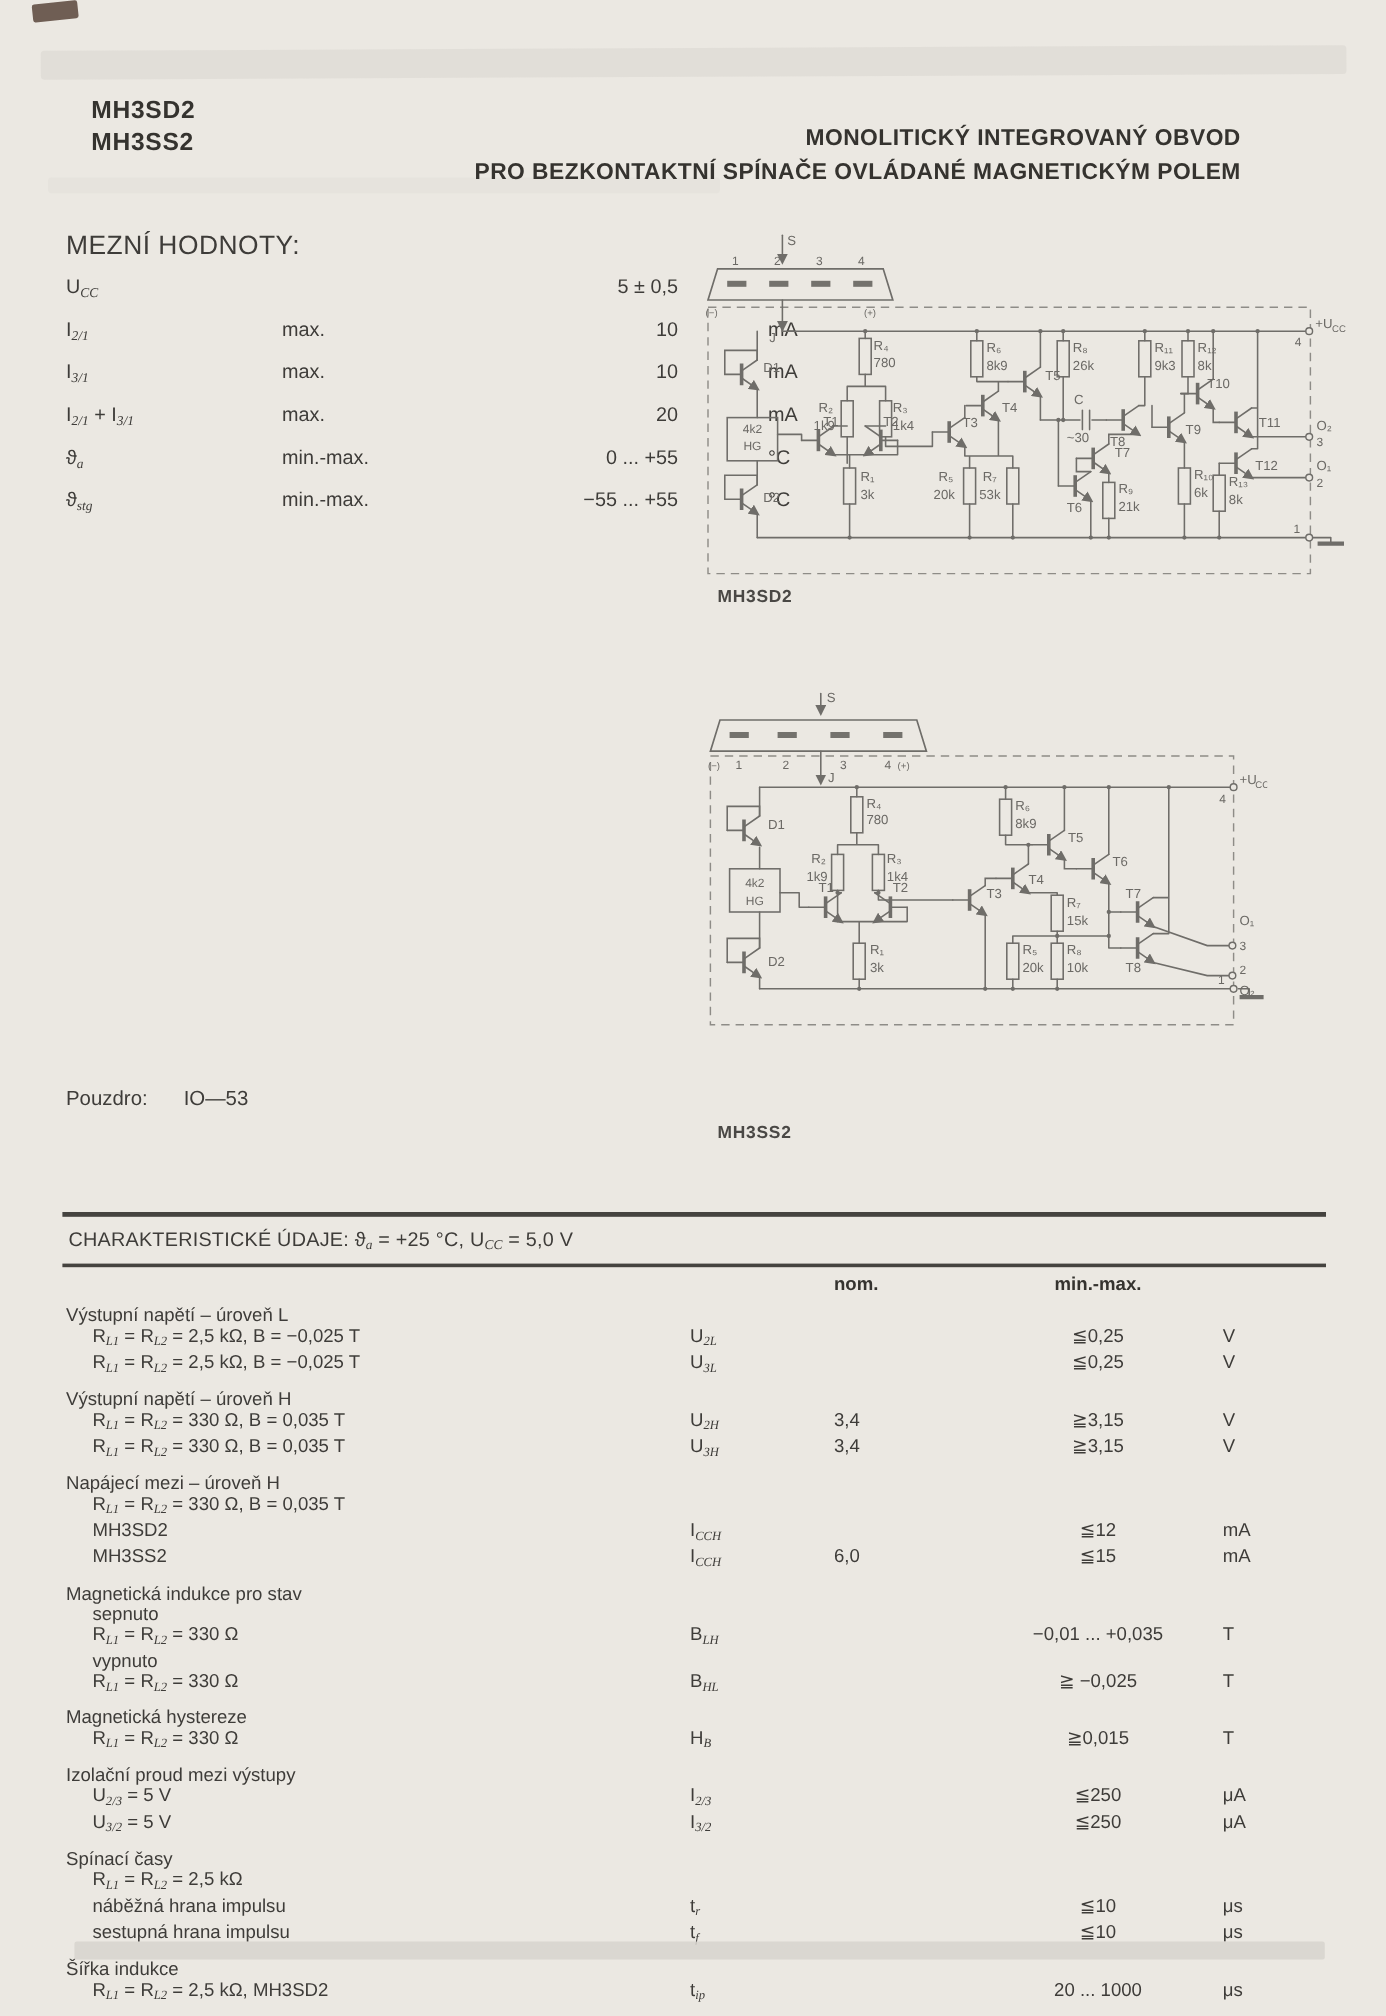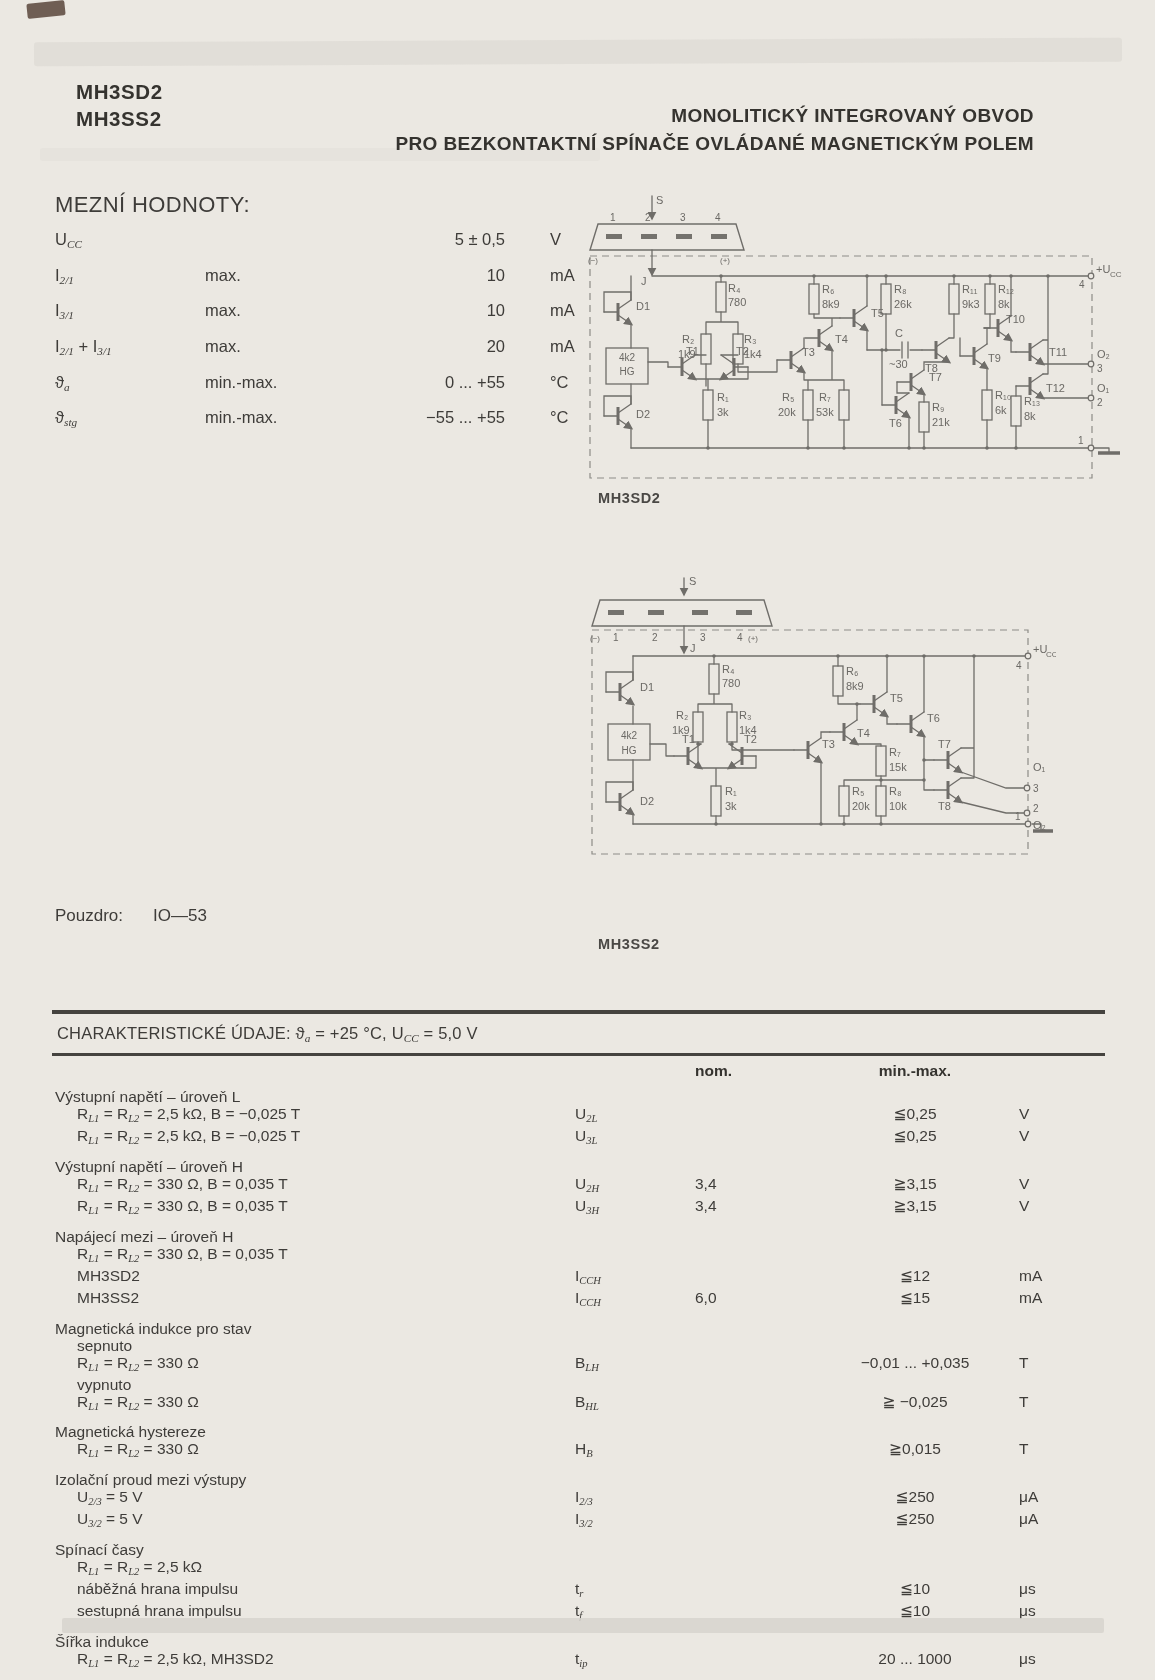--- a/index.html
+++ b/index.html
@@ -14,21 +14,21 @@
   .band-top{left:34px;top:40px;width:1088px;height:24px;background:#dcd9d3;opacity:.65;transform:rotate(-.25deg);border-radius:3px;}
   .band-mid{left:40px;top:148px;width:560px;height:13px;background:#dedbd5;opacity:.35;border-radius:3px;}
   .band-bottom{left:62px;top:1618px;width:1042px;height:15px;background:#d7d4ce;opacity:.85;border-radius:2px;}
   .corner-mark{left:27px;top:2px;width:38px;height:15px;background:#5d4a40;opacity:.88;transform:rotate(-6deg);border-radius:2px;}
   
   .parts{left:76px;top:78px;font-size:20.5px;font-weight:bold;line-height:27px;letter-spacing:.6px;color:#35332f;}
   .doctitle{left:300px;top:78px;width:734px;text-align:right;font-size:19px;font-weight:bold;line-height:27.5px;letter-spacing:.4px;color:#35332f;margin-top:24px;}
   
   .ltitle{left:55px;top:192px;font-size:22px;letter-spacing:.4px;}
   .limits{left:55px;top:224px;width:600px;}
-  .lrow{display:grid;grid-template-columns:150px 115px 185px 1fr;line-height:30.5px;font-size:16.5px;}
+  .lrow{display:grid;grid-template-columns:150px 115px 185px 1fr;line-height:30.5px;font-size:16.5px;gap:30px;}
   .lrow .lval{text-align:right;}
   .lrow .lunit{padding-left:45px;}
   sub{font-size:68%;vertical-align:-0.28em;font-family:"Liberation Serif",serif;font-style:italic;letter-spacing:0;}
   
   .sch1{left:586px;top:190px;}
   .sch2{left:586px;top:572px;}
   .caption{font-size:14.5px;font-weight:bold;letter-spacing:.6px;color:#4a4845;}
   .cap1{left:598px;top:490px;}
   .cap2{left:598px;top:936px;}
   .sw{stroke:#6f6d69;stroke-width:1.3;fill:none;stroke-linecap:round;}

